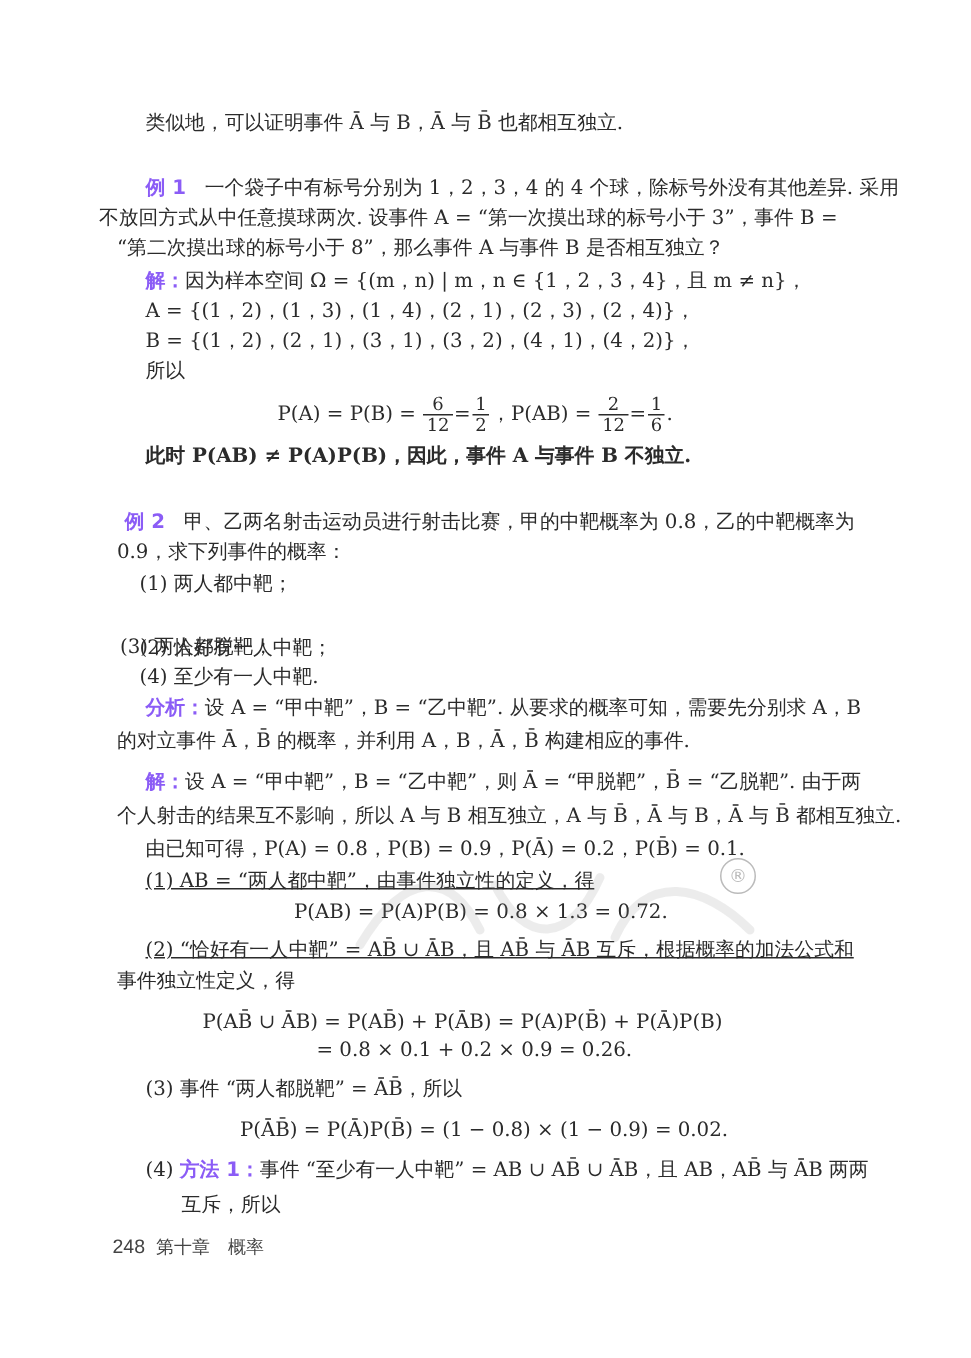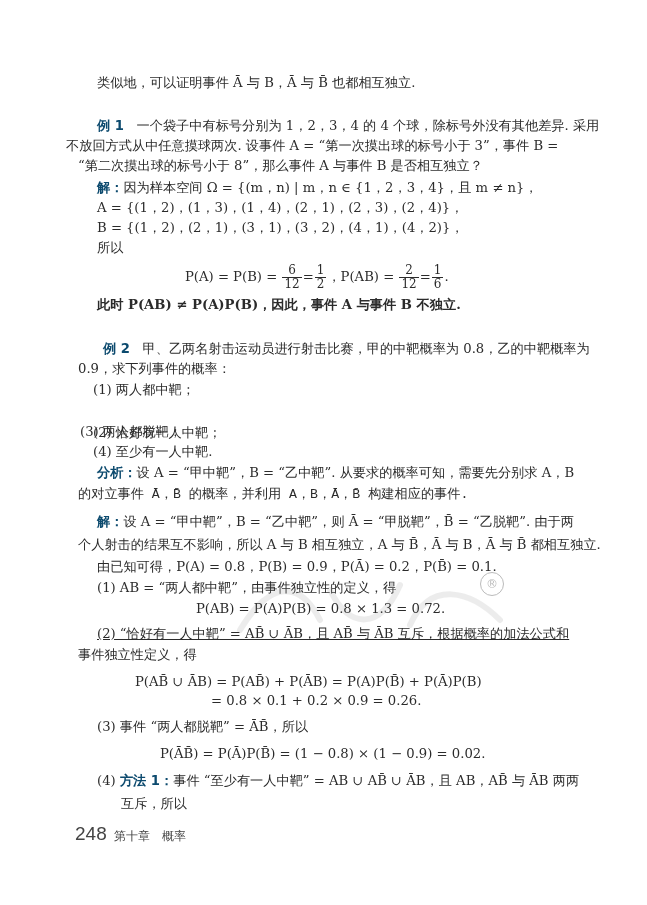--- a/index.html
+++ b/index.html
@@ -1,24 +1,24 @@
 <!DOCTYPE html>
 <html><head>
 <meta charset="utf-8">
 <style>
   html, body { margin:0; padding:0; background:#ffffff; }
   body { width:647px; height:905px; position:relative; overflow:hidden;
          font-family:"DejaVu Serif","Liberation Serif",serif; color:#2b2b2b; }
   .line { position:absolute; left:0; white-space:nowrap; font-size:13.2px; line-height:18px; }
-  .blue { color:#0c4a6e; font-family:"DejaVu Sans","Liberation Sans",sans-serif; font-weight:bold; }
+  .blue { color:#8b5cf6; font-family:"DejaVu Sans","Liberation Sans",sans-serif; font-weight:bold; }
   .frac { display:inline-block; vertical-align:middle; text-align:center; font-size:12px; line-height:13px; margin:0 1px; }
   .frac .n { display:block; border-bottom:1px solid #2b2b2b; padding:0 2px; }
   .frac .d { display:block; padding:0 2px; }
   .footer { position:absolute; left:75px; top:823px; font-family:"Liberation Sans","DejaVu Sans",sans-serif; font-size:12px; color:#444; }
-  .footer .num { font-size:19px; margin-right:4px; }
+  .footer .num { font-size:13px; margin-right:4px; }
   .watermark { position:absolute; left:230px; top:570px; width:300px; height:70px; opacity:0.15; pointer-events:none; }
   .reg { position:absolute; left:480px; top:572px; width:22px; height:22px; border:1.5px solid #bbb; border-radius:50%;
          color:#bbb; font-family:"DejaVu Sans",sans-serif; font-size:12px; text-align:center; line-height:22px; }
 </style>
 </head>
 <body>
 
 <div>
 
   <div class="line" style="left:97px;top:74px;">类似地，可以证明事件 Ā 与 B，Ā 与 B̄ 也都相互独立.</div>
@@ -38,42 +38,42 @@
   <div class="line" style="left:97px;top:239px;">所以</div>
 
   <div class="line" style="left:185px;top:262px;line-height:30px;">
     <span>P(A) = P(B) =</span>
     <span class="frac"><span class="n">6</span><span class="d">12</span></span><span>=</span><span class="frac"><span class="n">1</span><span class="d">2</span></span><span>，P(AB) =</span>
     <span class="frac"><span class="n">2</span><span class="d">12</span></span><span>=</span><span class="frac"><span class="n">1</span><span class="d">6</span></span><span>.</span>
   </div>
 
   <div class="line" style="left:97px;top:296px;font-weight:bold;">此时 P(AB) ≠ P(A)P(B)，因此，事件 A 与事件 B 不独立.</div>
 
-  <div class="line" style="left:103px;top:340px;text-align:right;">
+  <div class="line" style="left:83px;top:340px;text-align:right;">
     <span class="blue">例 2</span>&nbsp;&nbsp;
     <span>甲、乙两名射击运动员进行射击比赛，甲的中靶概率为 0.8，乙的中靶概率为</span>
   </div>
   <div class="line" style="left:78px;top:360px;">0.9，求下列事件的概率：</div>
 
   <div class="line" style="left:93px;top:381px;">(1) 两人都中靶；</div>
   <div class="line" style="left:93px;top:424px;">(2) 恰好有一人中靶；</div>
   <div class="line" style="left:80px;top:423px;">(3) 两人都脱靶；</div>
   <div class="line" style="left:93px;top:443px;">(4) 至少有一人中靶.</div>
 
   <div class="line" style="left:97px;top:464px;">
     <span class="blue">分析：</span><span>设 A = “甲中靶”，B = “乙中靶”. 从要求的概率可知，需要先分别求 A，B</span>
   </div>
-  <div class="line" style="left:78px;top:486px;font-family:Liberation Mono, monospace;">的对立事件 Ā，B̄ 的概率，并利用 A，B，Ā，B̄ 构建相应的事件.</div>
+  <div class="line" style="left:78px;top:486px;">的对立事件 Ā，B̄ 的概率，并利用 A，B，Ā，B̄ 构建相应的事件.</div>
 
   <div class="line" style="left:97px;top:513px;">
     <span class="blue">解：</span><span>设 A = “甲中靶”，B = “乙中靶”，则 Ā = “甲脱靶”，B̄ = “乙脱靶”. 由于两</span>
   </div>
   <div class="line" style="left:78px;top:536px;">个人射击的结果互不影响，所以 A 与 B 相互独立，A 与 B̄，Ā 与 B，Ā 与 B̄ 都相互独立.</div>
   <div class="line" style="left:97px;top:558px;">由已知可得，P(A) = 0.8，P(B) = 0.9，P(Ā) = 0.2，P(B̄) = 0.1.</div>
-  <div class="line" style="left:97px;top:579px;">(1) AB = “两人都中靶”，由事件独立性的定义，得</div>
+  <div class="line" style="left:97px;top:579px;text-decoration:underline;">(1) AB = “两人都中靶”，由事件独立性的定义，得</div>
   <div class="line" style="left:196px;top:600px;">P(AB) = P(A)P(B) = 0.8 × 1.3 = 0.72.</div>
   <div class="line" style="left:97px;top:625px;text-decoration:underline;">(2) “恰好有一人中靶” = AB̄ ∪ ĀB，且 AB̄ 与 ĀB 互斥，根据概率的加法公式和</div>
   <div class="line" style="left:78px;top:646px;">事件独立性定义，得</div>
   <div class="line" style="left:135px;top:673px;">P(AB̄ ∪ ĀB) = P(AB̄) + P(ĀB) = P(A)P(B̄) + P(Ā)P(B)</div>
   <div class="line" style="left:211px;top:692px;">= 0.8 × 0.1 + 0.2 × 0.9 = 0.26.</div>
   <div class="line" style="left:97px;top:718px;">(3) 事件 “两人都脱靶” = ĀB̄，所以</div>
   <div class="line" style="left:160px;top:745px;">P(ĀB̄) = P(Ā)P(B̄) = (1 − 0.8) × (1 − 0.9) = 0.02.</div>
 
   <div class="line" style="left:97px;top:772px;text-align:center;">
     <span>(4)</span>

